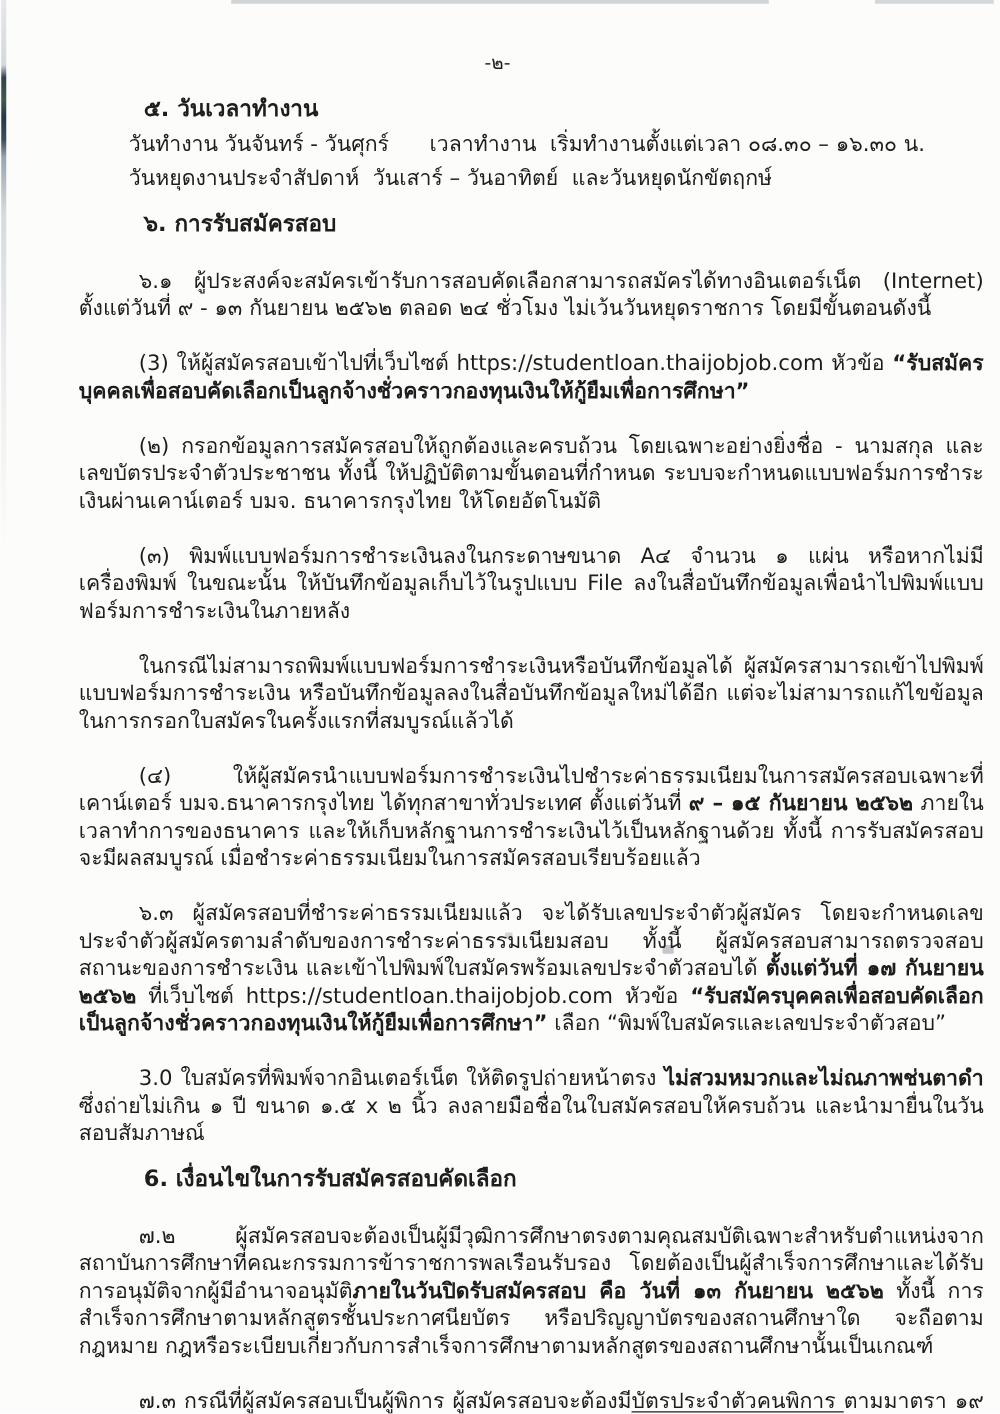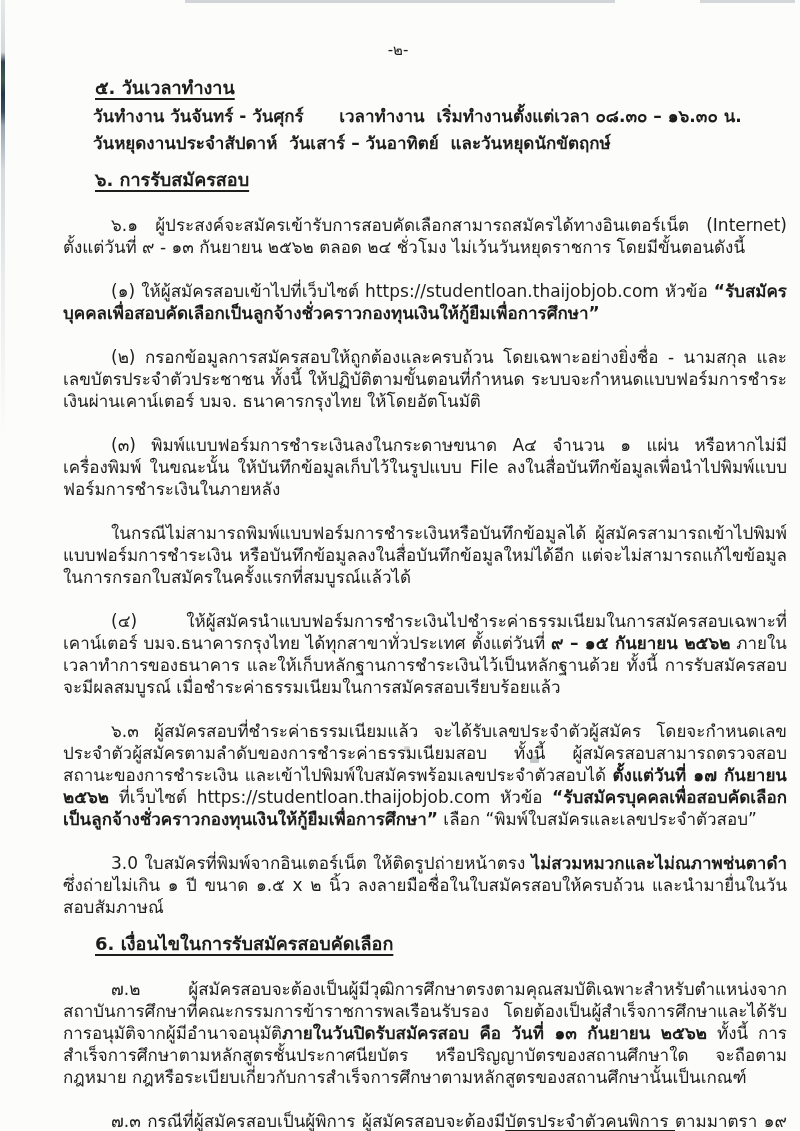--- a/index.html
+++ b/index.html
@@ -43,34 +43,34 @@
     line-height: 20px;
     margin-bottom: 16px;
   }
 
   .sec-heading {
     font-size: 18px;
     font-weight: bold;
     line-height: 24px;
     margin: 14px 0 5px 32px;
   }
-  .hu { text-decoration: underline; text-underline-offset: 4px; text-decoration-thickness: 1.5px; }
+  .hu { text-underline-offset: 4px; text-decoration-thickness: 1.5px; margin-left: 20px; }
 
   p.para {
     margin: 22px 0 0 0;
     font-size: 17px;
     line-height: 22px;
     text-align: justify;
     text-indent: 48px;
   }
   p.line {
-    margin: 5px 0 0 30px;
+    margin: 5px 0 0 40px;
     font-size: 17px;
     line-height: 22px;
-    font-weight: bold;
+    font-weight: normal;
     text-indent: 0;
     white-space: pre-wrap;
   }
   section.block { display: block; }
   section.block.gap { margin-top: 12px; }
 
   .b  { font-weight: bold; }
   .u  { text-underline-offset: 3px; }
   .bu { font-weight: normal; text-decoration: underline; text-underline-offset: 3px; }
 </style>
@@ -93,21 +93,21 @@
       <h2 class="sec-heading"><span class="hu">๕. วันเวลาทำงาน</span></h2>
       <p class="line">วันทำงาน วันจันทร์ - วันศุกร์      เวลาทำงาน  เริ่มทำงานตั้งแต่เวลา ๐๘.๓๐ – ๑๖.๓๐ น.</p>
       <p class="line">วันหยุดงานประจำสัปดาห์  วันเสาร์ – วันอาทิตย์  และวันหยุดนักขัตฤกษ์</p>
     </section>
 
     <section class="block gap">
       <h2 class="sec-heading"><span class="hu">๖. การรับสมัครสอบ</span></h2>
 
       <p class="para"><span>๖.๑ ผู้ประสงค์จะสมัครเข้ารับการสอบคัดเลือกสามารถสมัครได้ทางอินเตอร์เน็ต (Internet) ตั้งแต่วันที่ ๙ - ๑๓ กันยายน ๒๕๖๒ ตลอด ๒๔ ชั่วโมง ไม่เว้นวันหยุดราชการ โดยมีขั้นตอนดังนี้</span></p>
 
-      <p class="para"><span>(๑) ให้ผู้สมัครสอบเข้าไปที่เว็บไซต์ https://studentloan.thaijobjob.com หัวข้อ </span><span class="b">“รับสมัครบุคคลเพื่อสอบคัดเลือกเป็นลูกจ้างชั่วคราวกองทุนเงินให้กู้ยืมเพื่อการศึกษา”</span></p>
+      <p class="para"><span>(3) ให้ผู้สมัครสอบเข้าไปที่เว็บไซต์ https://studentloan.thaijobjob.com หัวข้อ </span><span class="b">“รับสมัครบุคคลเพื่อสอบคัดเลือกเป็นลูกจ้างชั่วคราวกองทุนเงินให้กู้ยืมเพื่อการศึกษา”</span></p>
 
       <p class="para"><span>(๒) กรอกข้อมูลการสมัครสอบให้ถูกต้องและครบถ้วน โดยเฉพาะอย่างยิ่งชื่อ - นามสกุล และเลขบัตรประจำตัวประชาชน ทั้งนี้ ให้ปฏิบัติตามขั้นตอนที่กำหนด ระบบจะกำหนดแบบฟอร์มการชำระเงินผ่านเคาน์เตอร์  บมจ. ธนาคารกรุงไทย ให้โดยอัตโนมัติ</span></p>
 
       <p class="para"><span>(๓) พิมพ์แบบฟอร์มการชำระเงินลงในกระดาษขนาด A๔ จำนวน ๑ แผ่น หรือหากไม่มีเครื่องพิมพ์ ในขณะนั้น ให้บันทึกข้อมูลเก็บไว้ในรูปแบบ File ลงในสื่อบันทึกข้อมูลเพื่อนำไปพิมพ์แบบฟอร์มการชำระเงินในภายหลัง</span></p>
 
       <p class="para"><span>ในกรณีไม่สามารถพิมพ์แบบฟอร์มการชำระเงินหรือบันทึกข้อมูลได้ ผู้สมัครสามารถเข้าไปพิมพ์แบบฟอร์มการชำระเงิน หรือบันทึกข้อมูลลงในสื่อบันทึกข้อมูลใหม่ได้อีก แต่จะไม่สามารถแก้ไขข้อมูลในการกรอกใบสมัครในครั้งแรกที่สมบูรณ์แล้วได้</span></p>
 
       <p class="para"><span>(๔) ให้ผู้สมัครนำ</span><span class="u">แบบฟอร์มการชำระเงิน</span><span>ไปชำระค่าธรรมเนียมในการสมัครสอบ</span><span class="u">เฉพาะที่เคาน์เตอร์ บมจ.ธนาคารกรุงไทย</span><span> ได้ทุกสาขาทั่วประเทศ ตั้งแต่วันที่ </span><span class="b">๙ – ๑๕ กันยายน ๒๕๖๒</span><span> ภายในเวลาทำการของธนาคาร และให้เก็บหลักฐานการชำระเงินไว้เป็นหลักฐานด้วย ทั้งนี้ การรับสมัครสอบจะมีผลสมบูรณ์ เมื่อชำระค่าธรรมเนียมในการสมัครสอบเรียบร้อยแล้ว</span></p>
 
 

